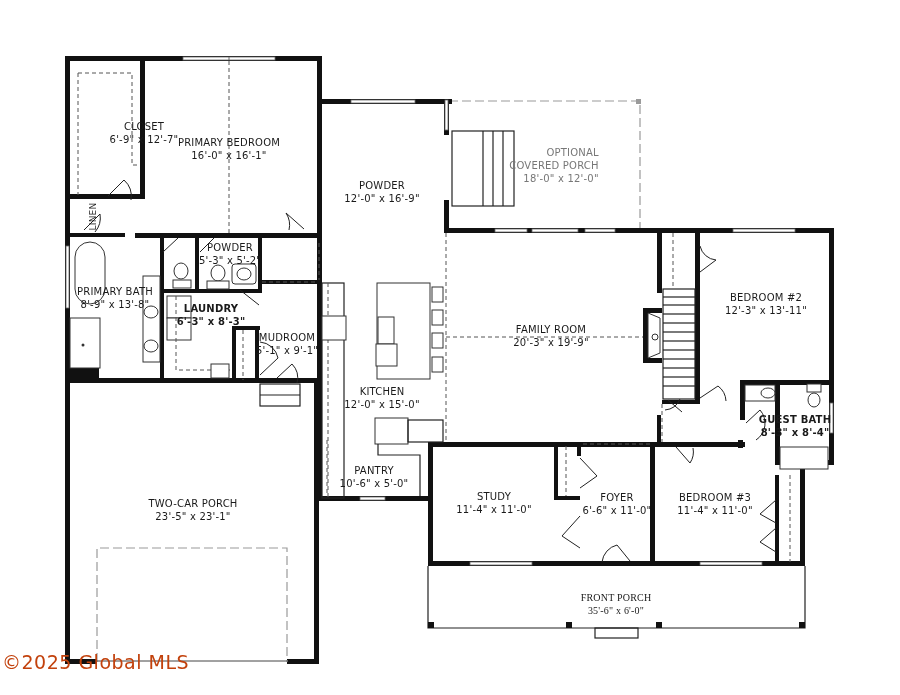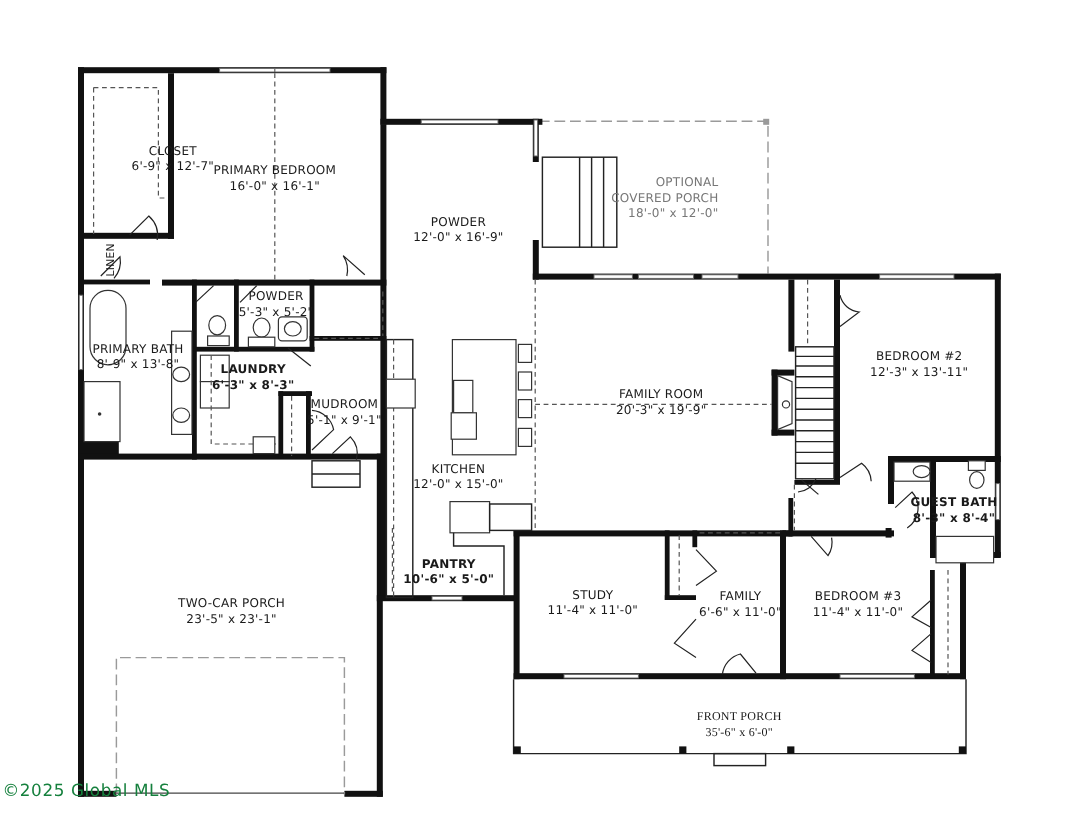--- a/index.html
+++ b/index.html
@@ -13,22 +13,22 @@
     .dash-grey { stroke: #9a9a9a; stroke-width: 1.2; stroke-dasharray: 9 4; fill: none; }
     .win { fill: #ffffff; stroke: #666666; stroke-width: 0.8; }
     .door { stroke: #222222; stroke-width: 1; fill: none; }
     .label { position: absolute; text-align: center; font-size: 10px; line-height: 13px;
              color: #1a1a1a; white-space: nowrap; transform: translateX(-50%);
              letter-spacing: 0.2px; }
     .label.grey { color: #777777; }
     .label .name { display: block; }
     .label .dims { display: block; }
     .label.vertical { transform: rotate(-90deg); transform-origin: center; font-size: 9px; }
-    .watermark { position: absolute; left: 2px; top: 651px; font-size: 14px;
-                 color: #15803d; letter-spacing: 0.5px; }
+    .watermark { position: absolute; left: 2px; top: 651px; font-size: 19px;
+                 color: #c2410c; letter-spacing: 0.5px; }
   </style>
 </head>
 <body>
 
 <svg id="plan" viewBox="0 0 900 695">
 
   <g>
     <path class="dash-grey" d="M449 101 L640 101 L640 228"></path>
     <rect x="636" y="99" width="5" height="5" fill="#9a9a9a"></rect>
 
@@ -304,30 +304,30 @@
       <span class="dims">12'-3" x 13'-11"</span>
     </div>
     <div class="label" style="left: 382px; top: 385px;">
       <span class="name">KITCHEN</span>
       <span class="dims">12'-0" x 15'-0"</span>
     </div>
     <div class="label" style="left: 795px; top: 413px; font-weight: bold;">
       <span class="name">GUEST BATH</span>
       <span class="dims">8'-3" x 8'-4"</span>
     </div>
-    <div class="label" style="left: 374px; top: 464px; font-weight: bold;">
+    <div class="label" style="left: 374px; top: 464px;">
       <span class="name">PANTRY</span>
       <span class="dims">10'-6" x 5'-0"</span>
     </div>
     <div class="label" style="left: 494px; top: 490px;">
       <span class="name">STUDY</span>
       <span class="dims">11'-4" x 11'-0"</span>
     </div>
     <div class="label" style="left: 617px; top: 491px;">
-      <span class="name">FAMILY</span>
+      <span class="name">FOYER</span>
       <span class="dims">6'-6" x 11'-0"</span>
     </div>
     <div class="label" style="left: 715px; top: 491px;">
       <span class="name">BEDROOM #3</span>
       <span class="dims">11'-4" x 11'-0"</span>
     </div>
     <div class="label" style="left: 193px; top: 497px;">
       <span class="name">TWO-CAR PORCH</span>
       <span class="dims">23'-5" x 23'-1"</span>
     </div>

